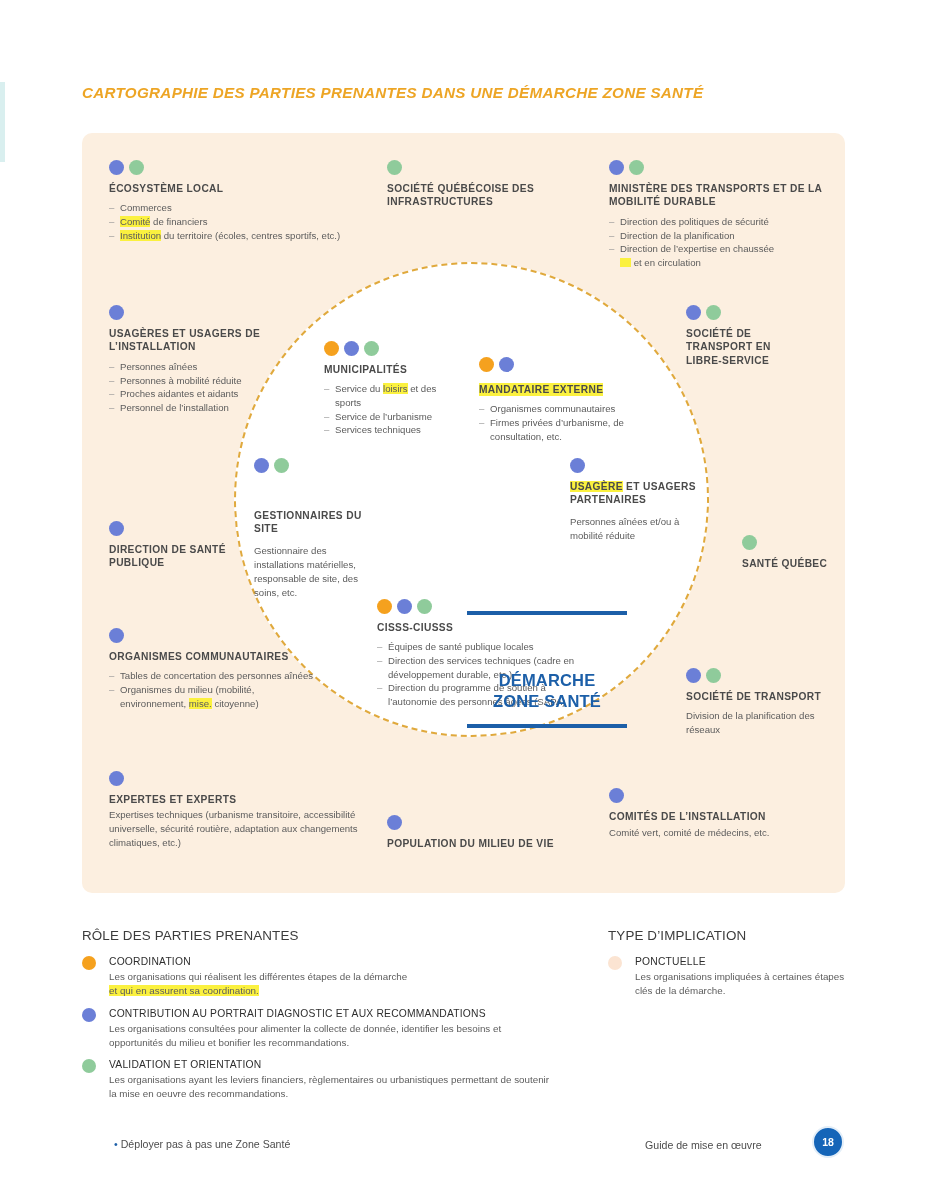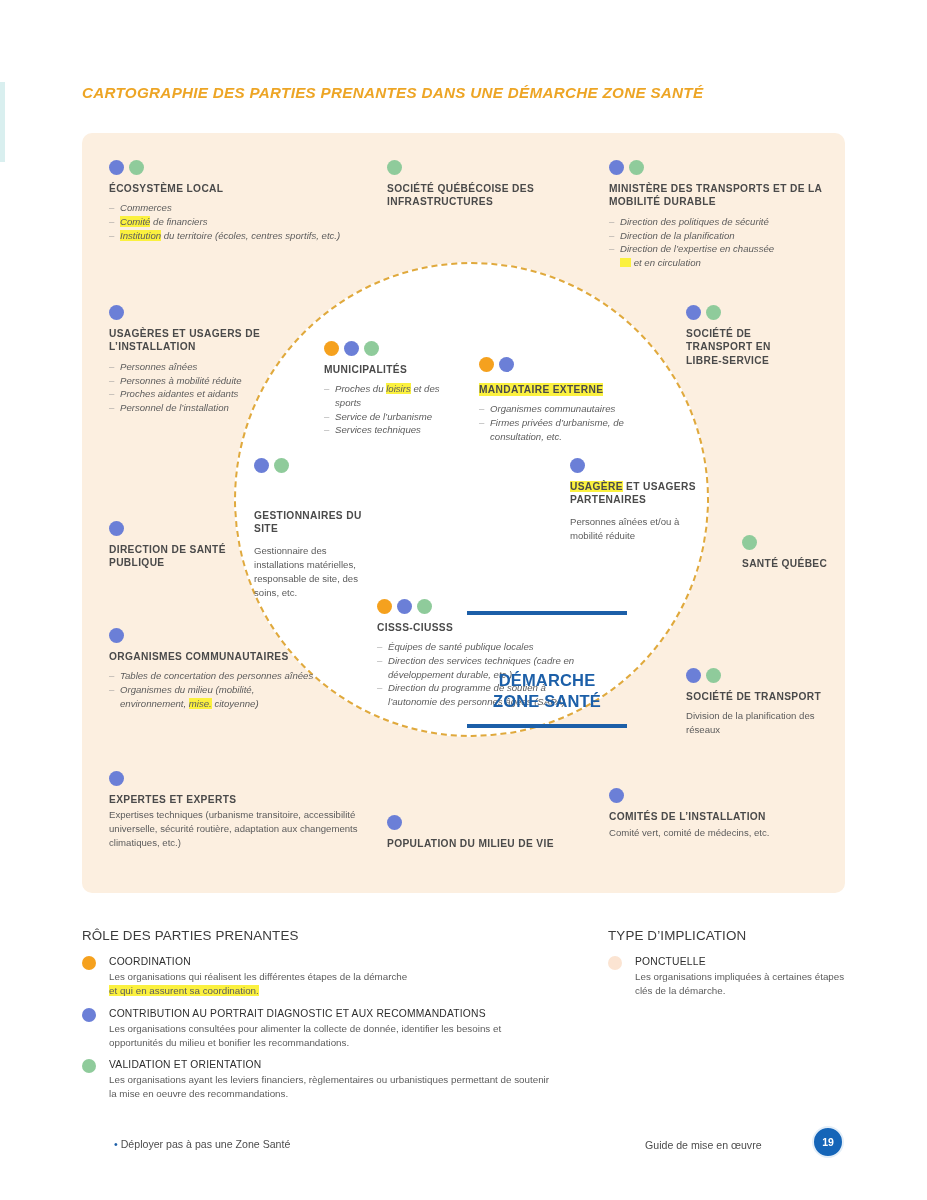--- a/index.html
+++ b/index.html
@@ -36,21 +36,21 @@
   .dot { width: 15px; height: 15px; border-radius: 50%; }
   .dot.orange { background: #F5A11E; }
   .dot.blue   { background: #6B7FD7; }
   .dot.green  { background: #8FCB9B; }
   .node h3 {
     font-size: 10.2px; font-weight: bold; color: #4A4A4A;
     letter-spacing: 0.035em; line-height: 1.32; margin-bottom: 6px;
     text-transform: uppercase;
   }
   .node h3.hl-full { display: inline-block; background: #FBF13F; }
-  .node ul { list-style: none; font-style: italic; }
+  .node ul { list-style: none; }
   .node li {
     font-size: 9.6px; color: #5C5C5C; line-height: 1.42;
     padding-left: 11px; position: relative;
   }
   .node li::before {
     content: "–"; position: absolute; left: 0; top: 0; color: #9A9A9A;
   }
   .node li.nodash { padding-left: 11px; }
   .node li.nodash::before { content: ""; }
   .node p.desc {
@@ -236,21 +236,21 @@
   </div>
 
   <div class="node" style="left:242px; top:208px; width:140px;">
     <div class="dots">
       <span class="dot orange"></span>
       <span class="dot blue"></span>
       <span class="dot green"></span>
     </div>
     <h3>MUNICIPALITÉS</h3>
     <ul>
-      <li><span>Proches du </span><mark>loisirs</mark><span> et des sports</span></li>
+      <li><span>Service du </span><mark>loisirs</mark><span> et des sports</span></li>
       <li><span>Service de l’urbanisme</span></li>
       <li><span>Services techniques</span></li>
     </ul>
   </div>
 
   <div class="node" style="left:397px; top:224px; width:165px;">
     <div class="dots">
       <span class="dot orange"></span>
       <span class="dot blue"></span>
     </div>
@@ -333,13 +333,13 @@
     <span class="marker peach"></span>
     <h4>PONCTUELLE</h4>
     <p>Les organisations impliquées à certaines étapes clés de la démarche.</p>
   </div>
 </div>
 
 <div class="footer-left">
   <span class="bullet">•</span><span>Déployer pas à pas une Zone Santé</span>
 </div>
 <div class="footer-right">Guide de mise en œuvre</div>
-<div class="page-badge">19</div>
+<div class="page-badge">18</div>
 
 </body></html>

